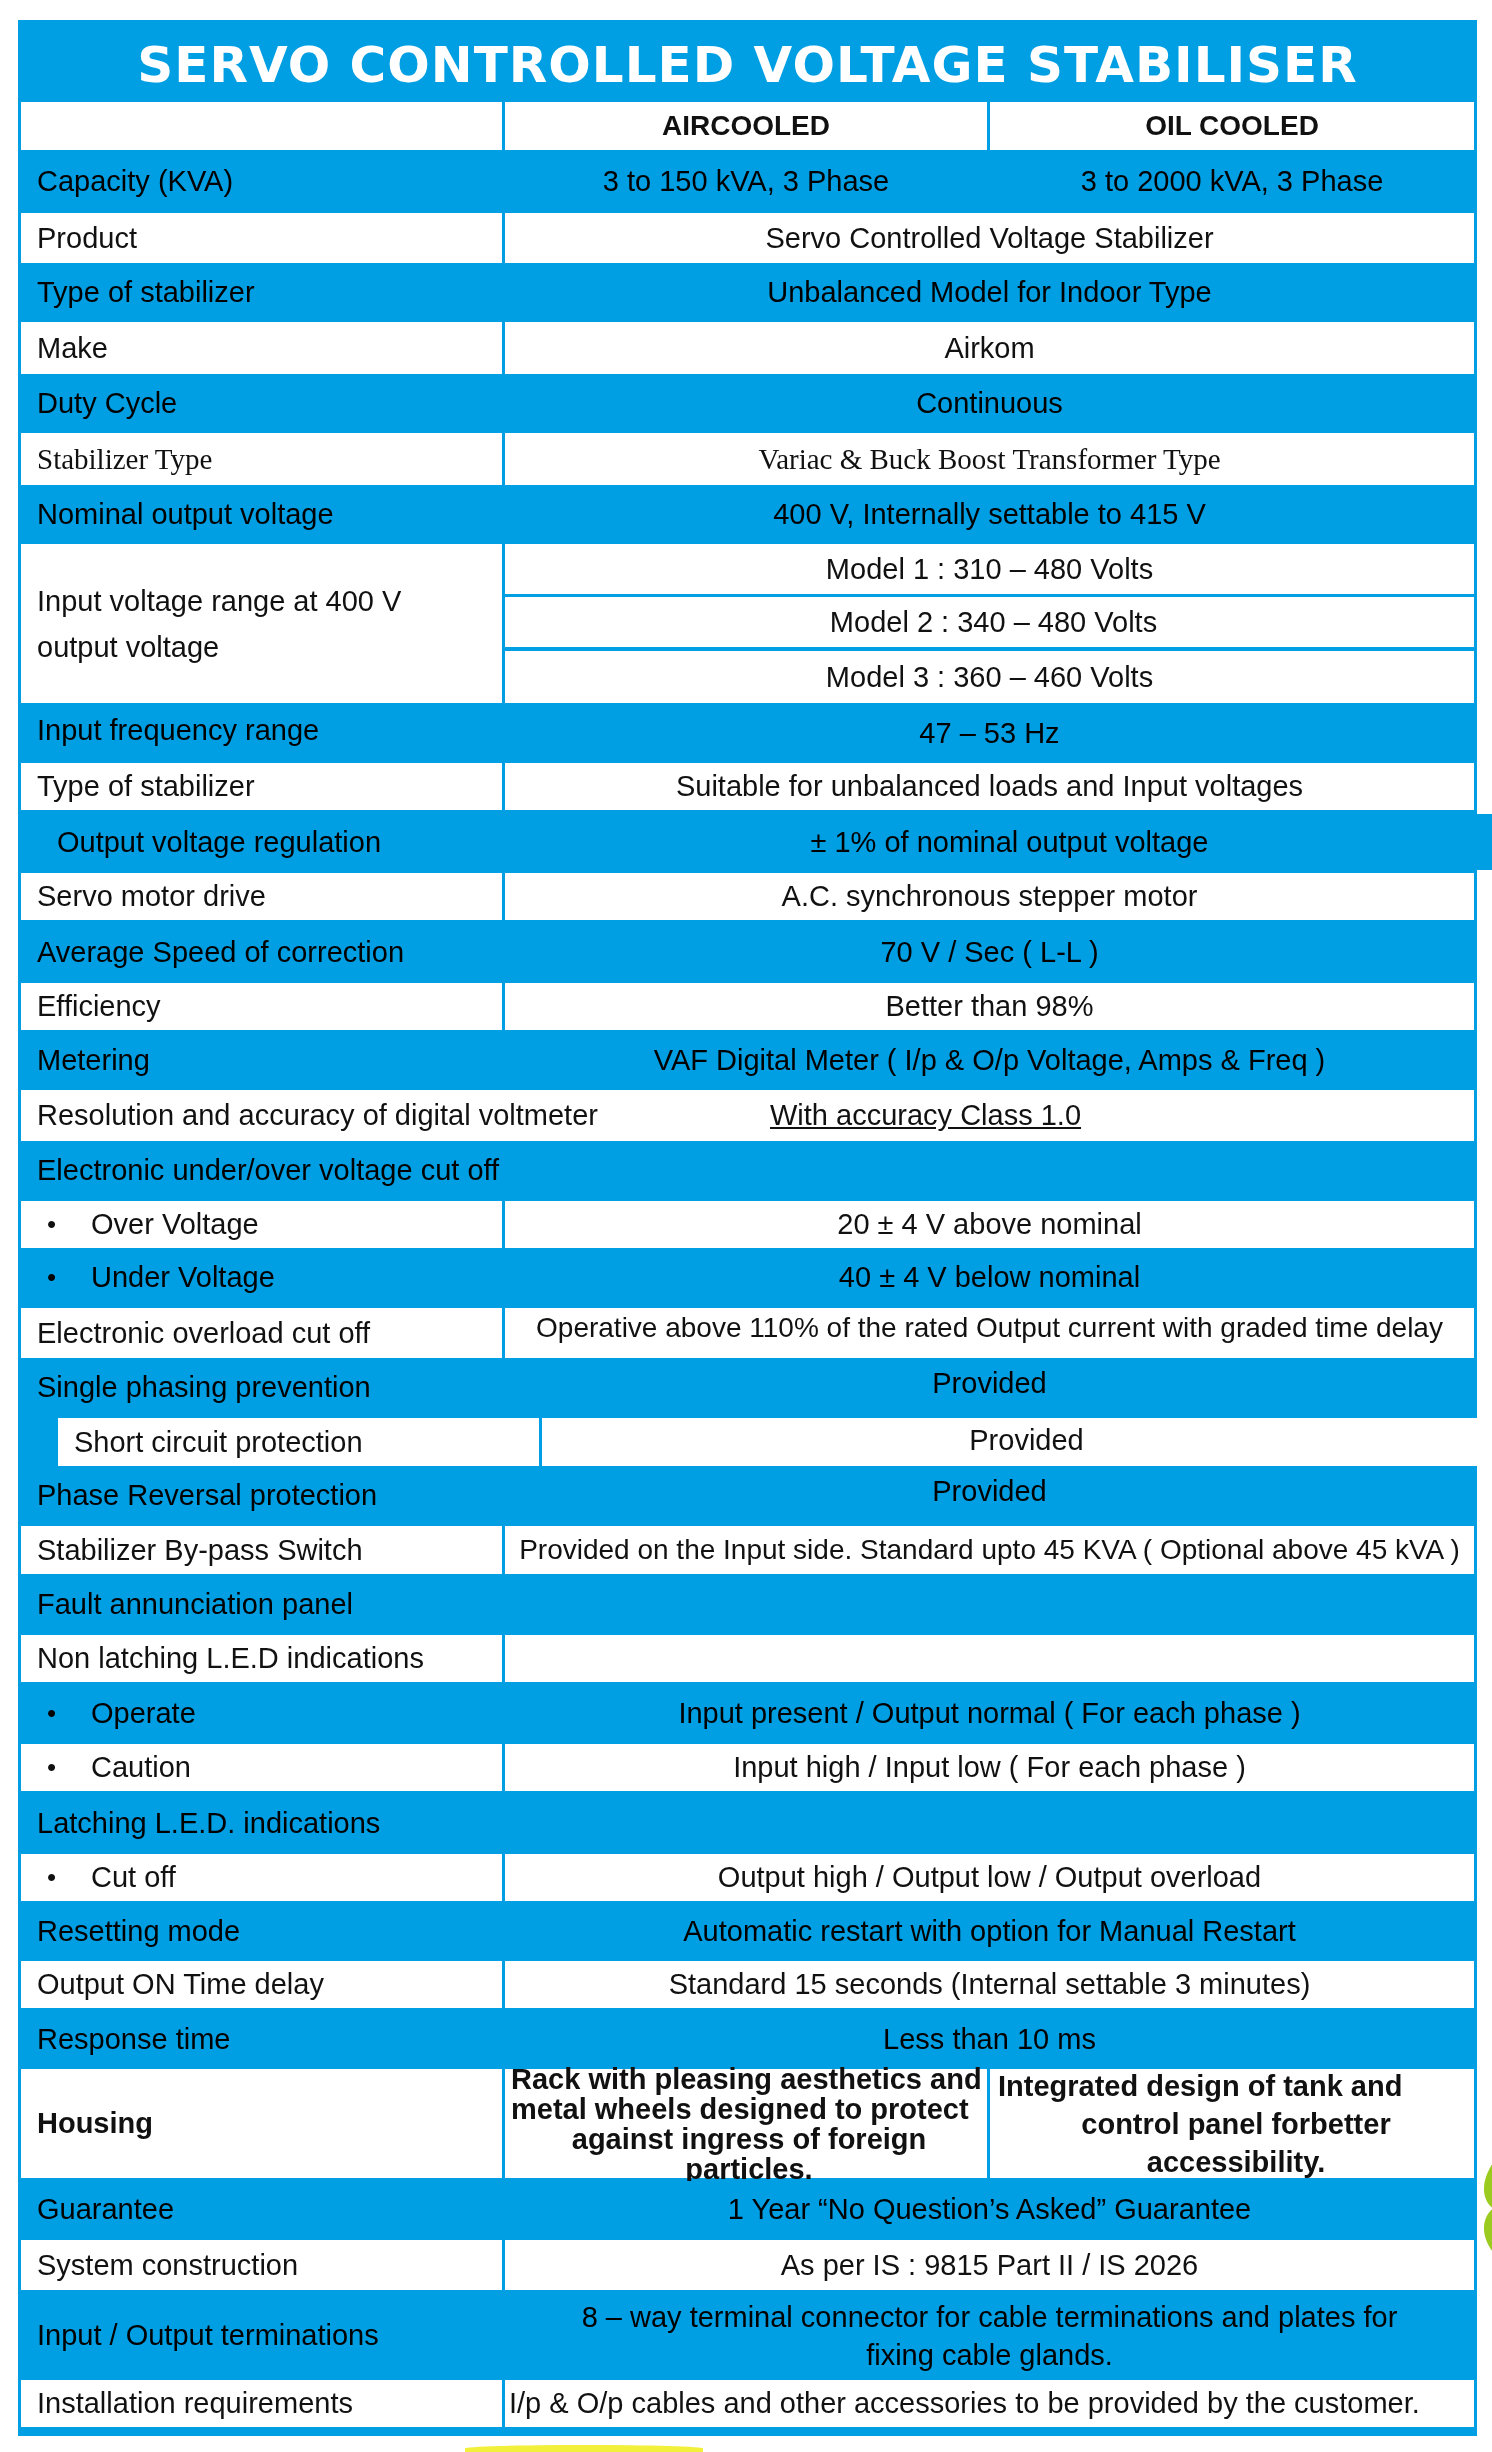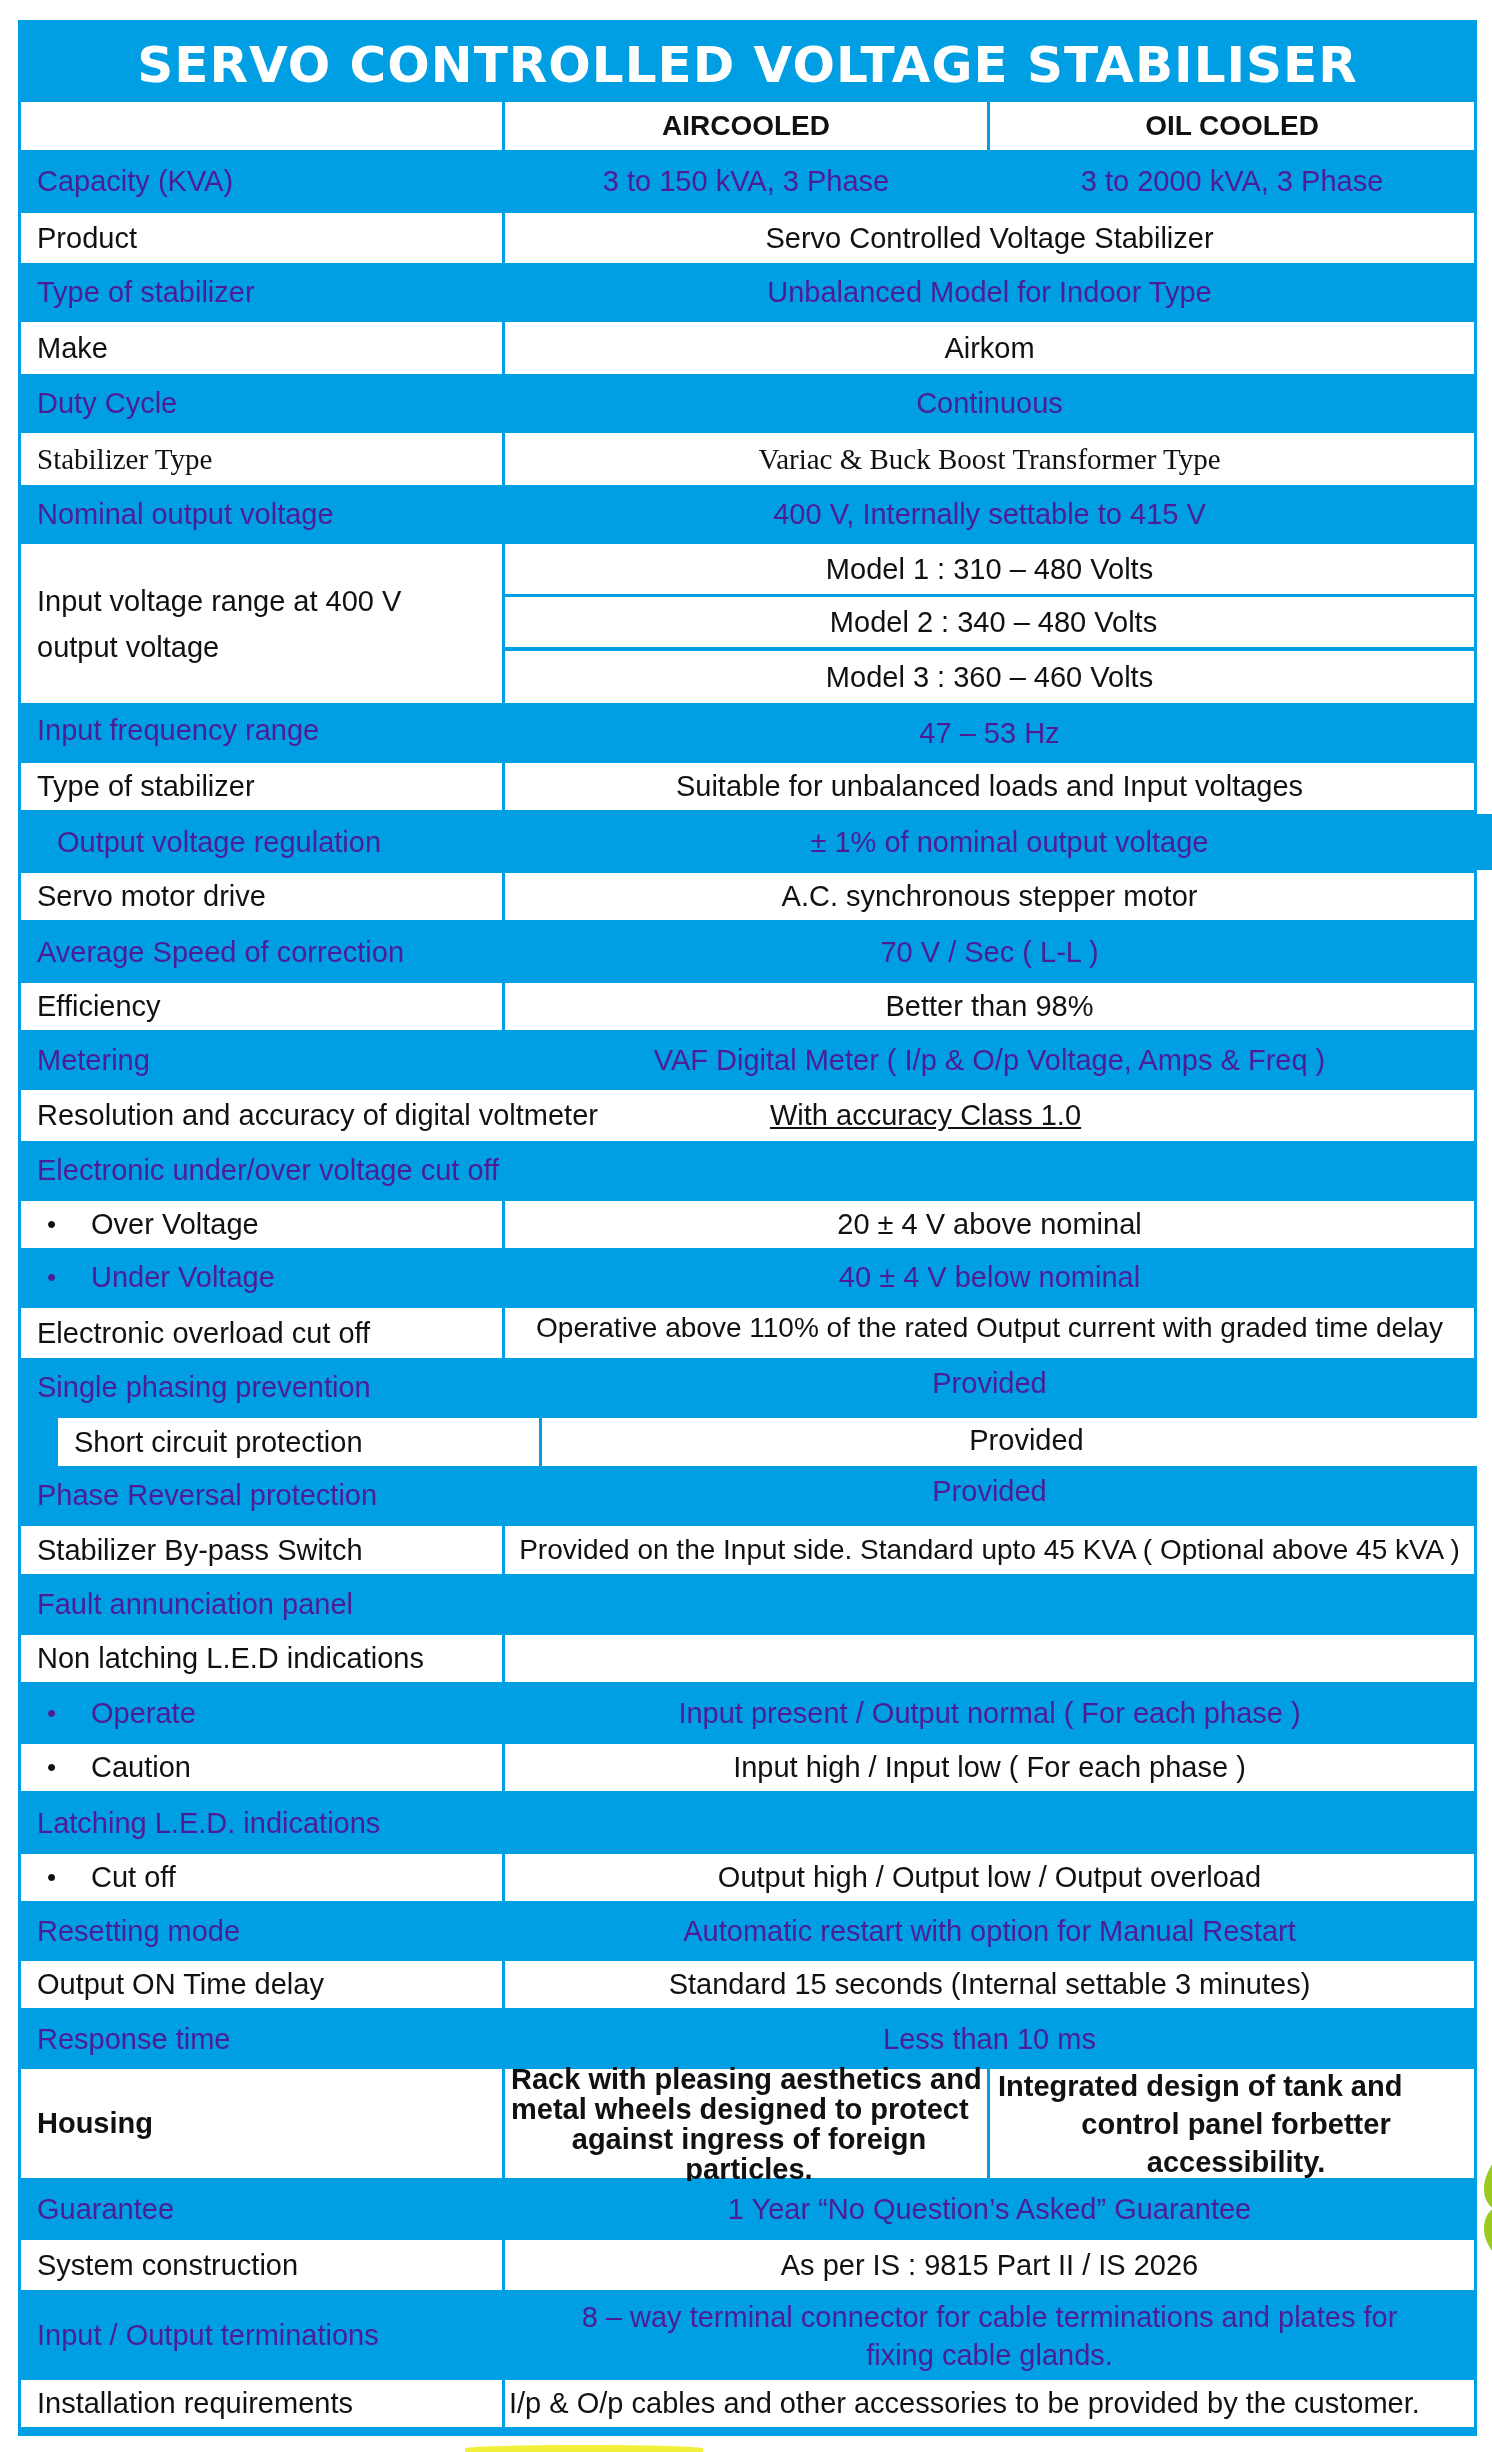--- a/index.html
+++ b/index.html
@@ -8,21 +8,21 @@
   .sheet { position:absolute; left:18px; top:20px; width:1459px; height:2416px;
            background:#009fe3; }
   .title { position:absolute; left:0; top:0; width:1459px; height:79px;
            color:#fff; font-weight:bold; font-size:50px; text-align:center;
            line-height:91px; letter-spacing:1px; font-family:"DejaVu Sans", sans-serif; }
   .tbl { position:absolute; left:0; top:79px; width:1459px; }
   .row { position:absolute; left:0; width:1459px; }
   .cell { position:absolute; top:3px; bottom:0; box-sizing:border-box;
           display:flex; align-items:center; font-size:29px; }
   .row.w .cell { background:#fff; color:#111; }
-  .row.b .cell { background:#009fe3; color:#4c1d95; }
+  .row.b .cell { background:#009fe3; color:#000000; }
   .c1 { left:3px; width:481px; padding-left:16px; }
   .c2 { left:487px; width:969px; justify-content:center; text-align:center; }
   .c2a { left:487px; width:482px; justify-content:center; text-align:center; }
   .c2b { left:972px; width:484px; justify-content:center; text-align:center; }
   .bullet { display:inline-block; width:44px; padding-left:10px; font-size:26px; }
   .c1.wide { width:1453px; }
   .hdr .cell { font-weight:bold; font-size:28px; }
   .multi { line-height:31px; }
   .sub { position:absolute; left:0; right:0; display:flex; align-items:center;
          justify-content:center; background:#fff; color:#111; font-size:29px; }

